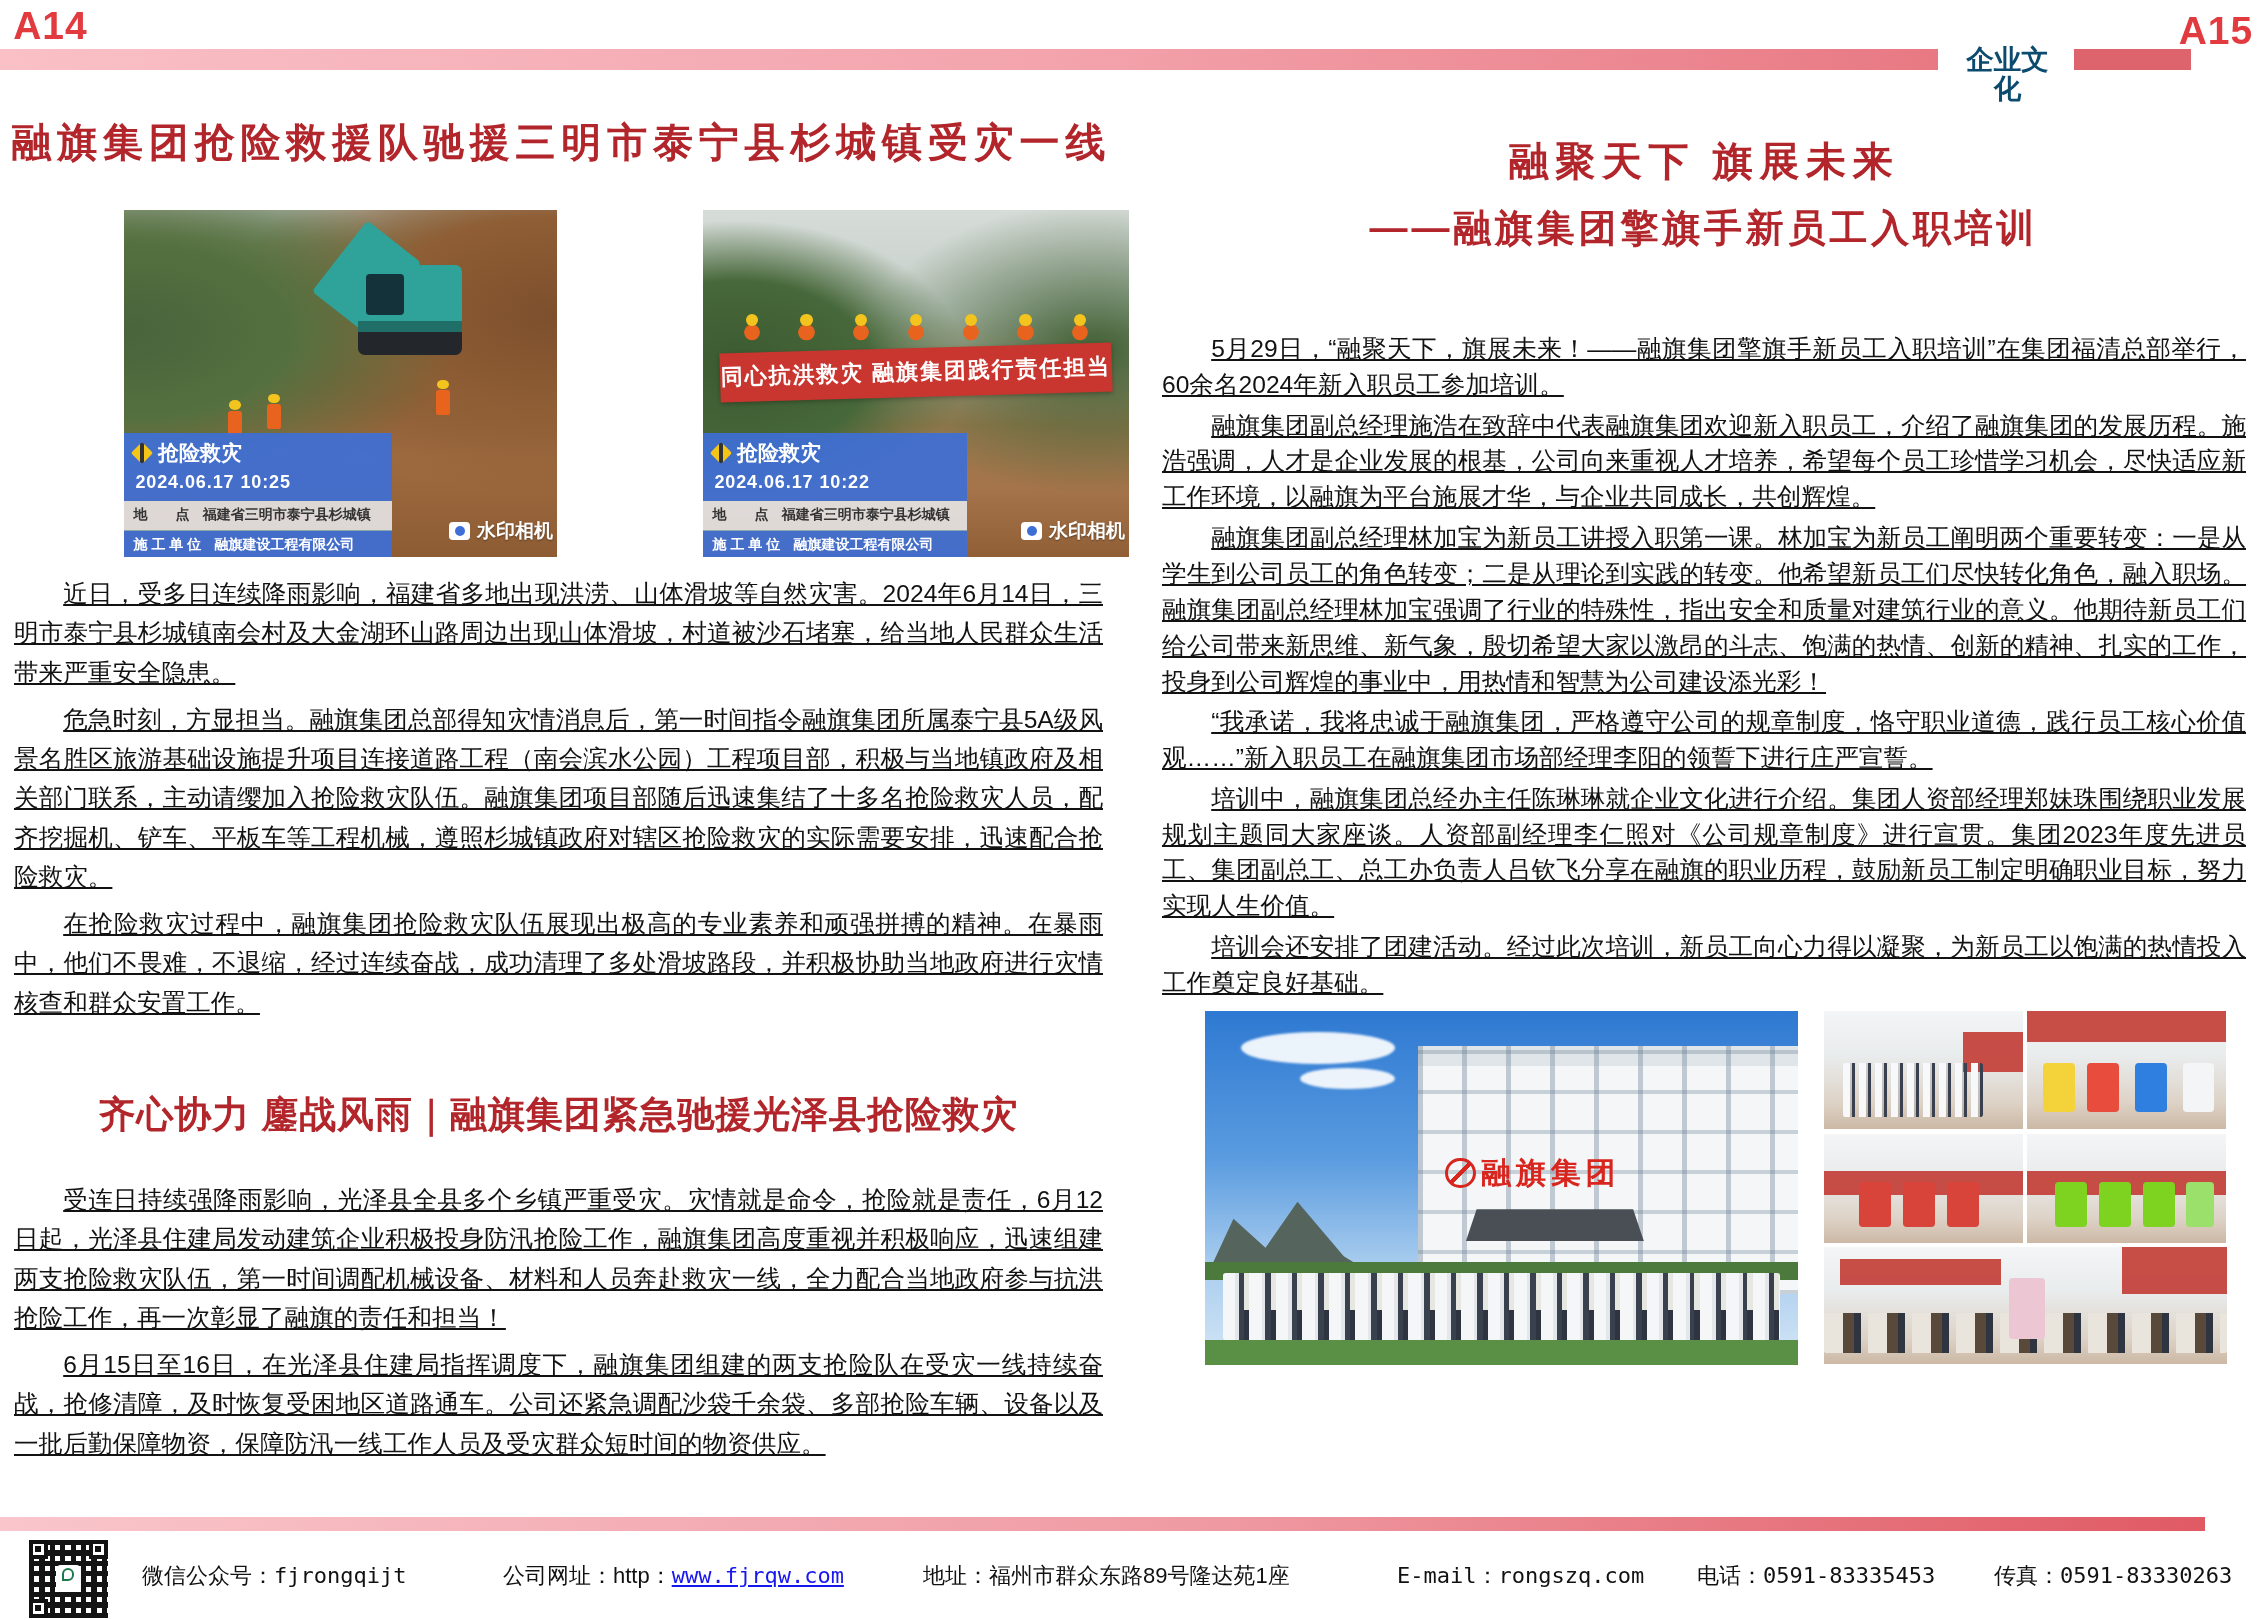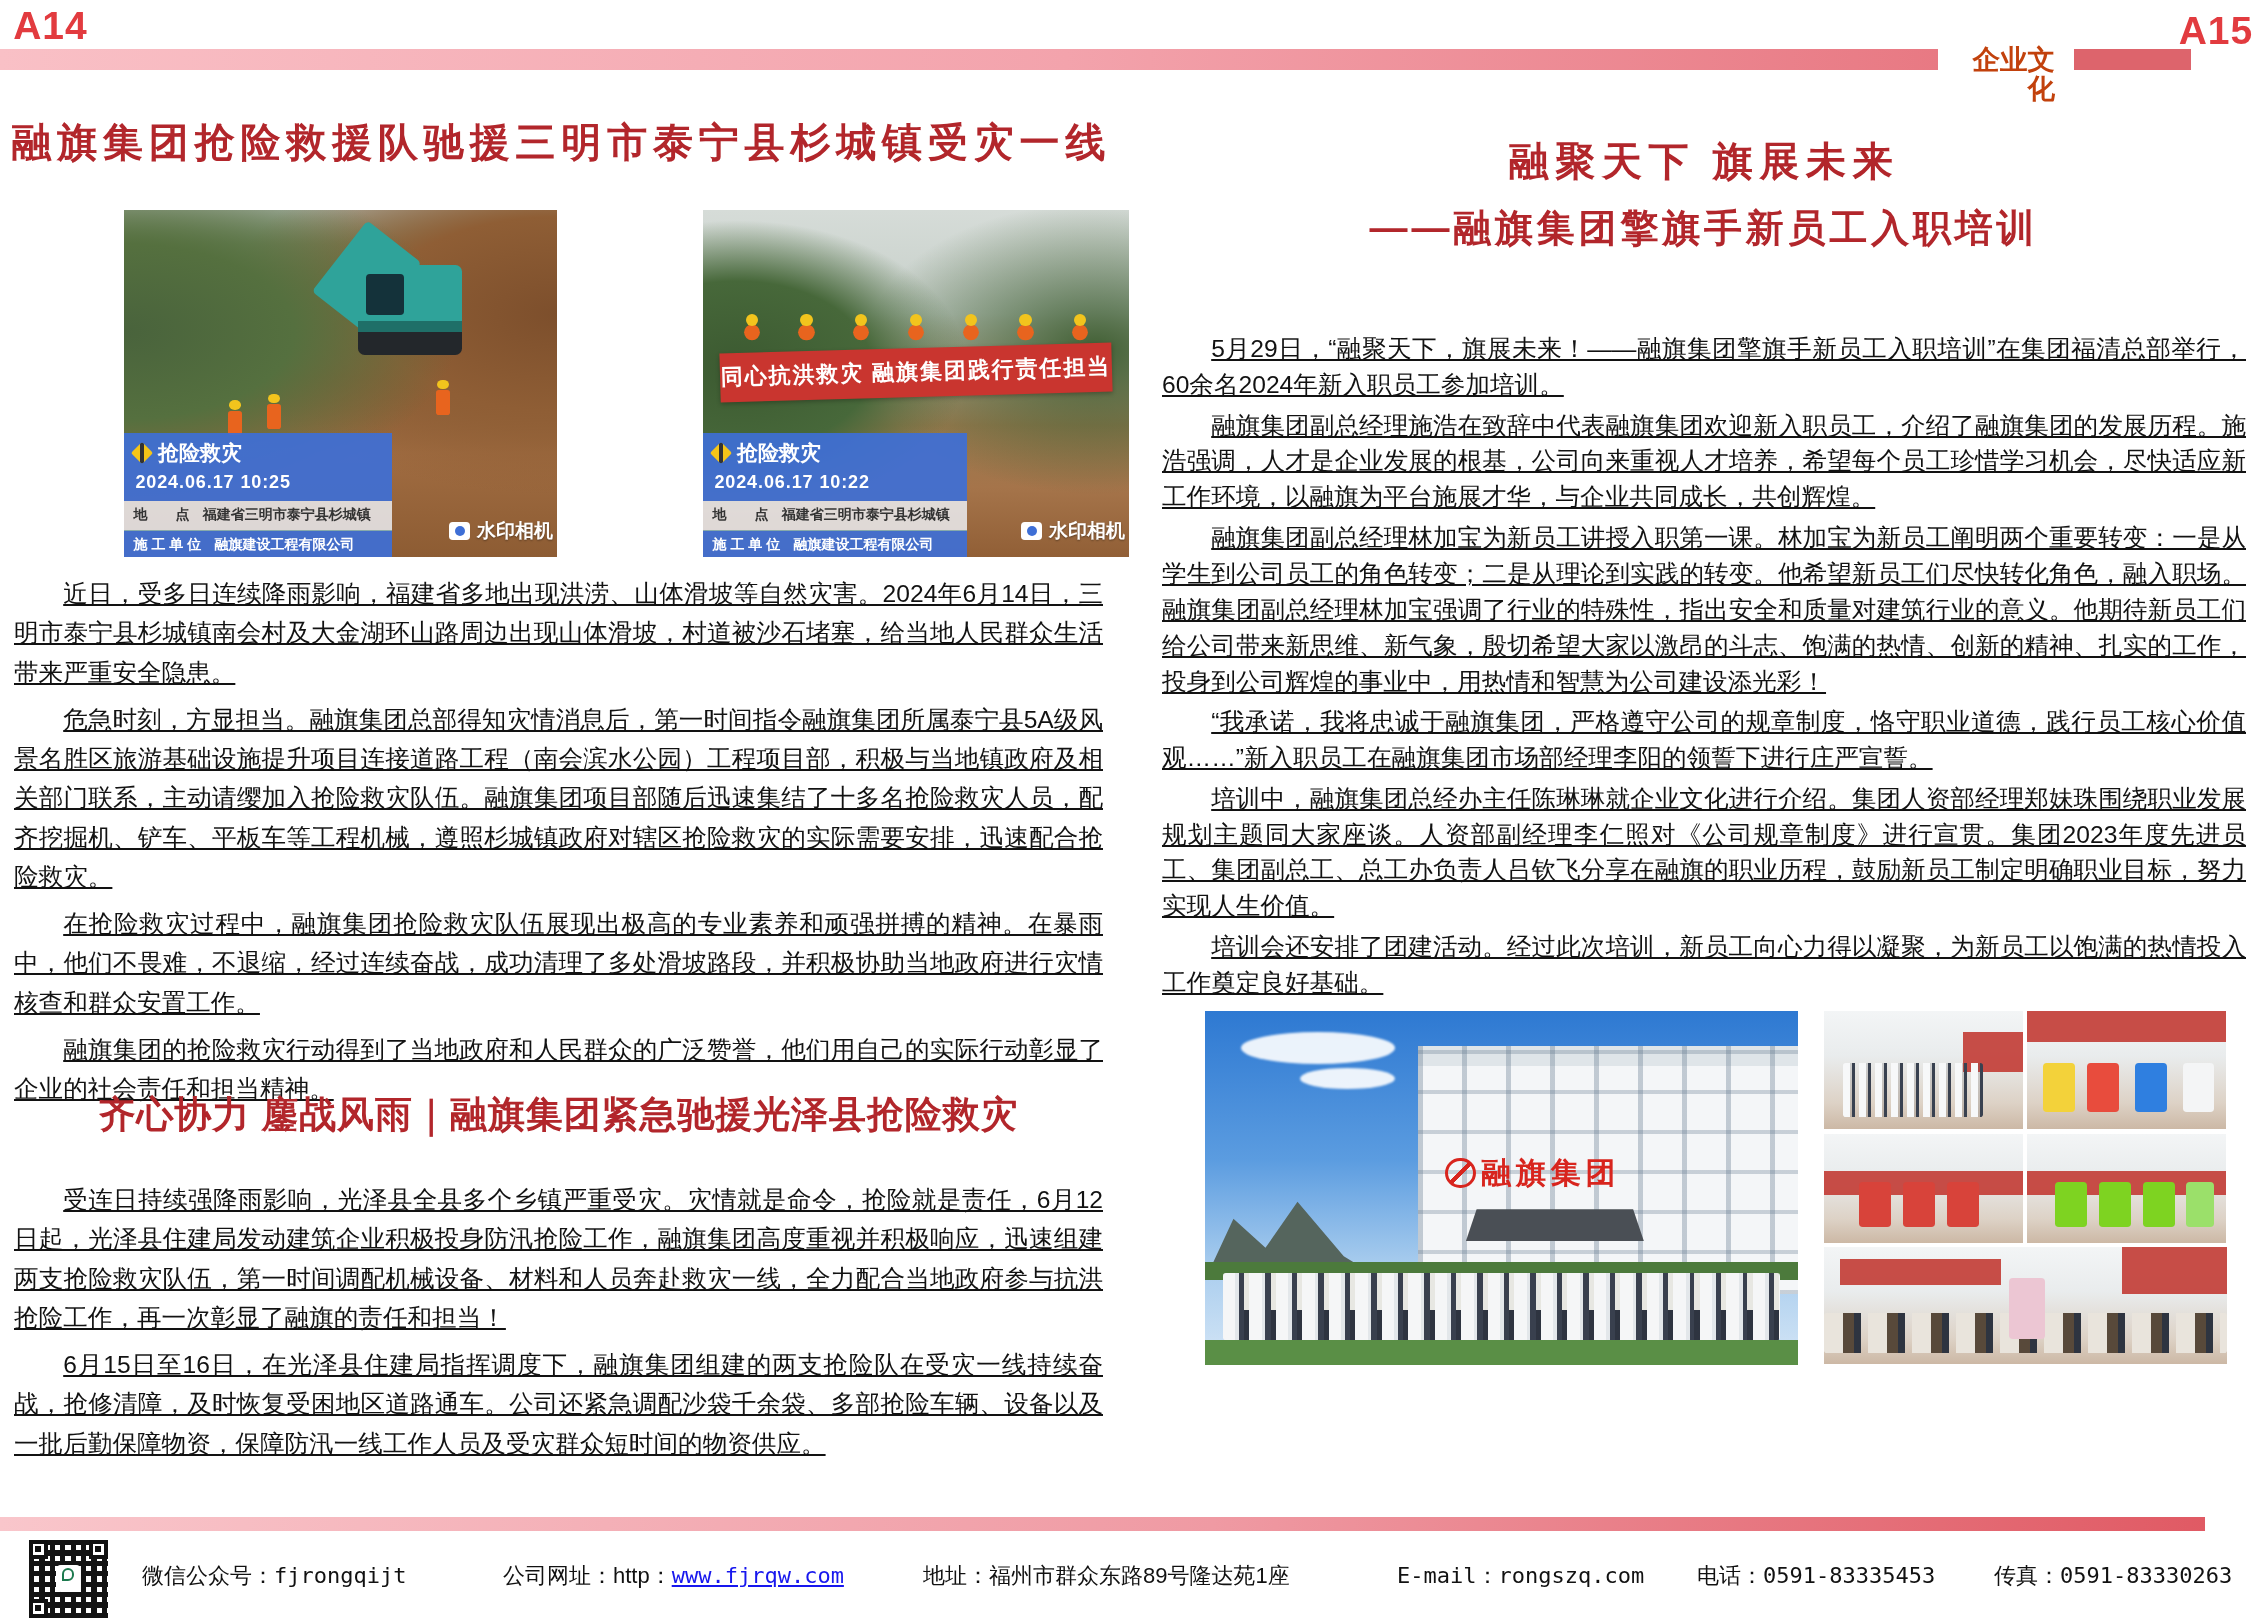--- a/index.html
+++ b/index.html
@@ -6,21 +6,21 @@
   body{font-family:"Liberation Sans",sans-serif;}
   .sheet{position:relative;width:2261px;height:1620px;background:#ffffff;overflow:hidden;padding-left:8px;}
 
   
   .pagenum{position:absolute;font-size:39px;font-weight:800;color:#e23b3f;letter-spacing:0.9px;}
   .pagenum.left{left:13.3px;top:3.8px;}
   .pagenum.right{right:16px;top:9px;}
   .topbar{position:absolute;left:0;top:49px;width:1938px;height:21px;
           background:linear-gradient(90deg,#f9c0c6 0%,#f3a3ac 55%,#e87983 100%);}
   .section-label{position:absolute;left:1960px;top:45px;width:95px;height:29px;
-          font-size:27.5px;font-weight:700;color:#c2410c;text-align:right;line-height:29px;}
+          font-size:27.5px;font-weight:700;color:#0c4a6e;text-align:center;line-height:29px;}
   .topbar-end{position:absolute;left:2074px;top:49px;width:117px;height:21px;background:#dd646c;}
 
   
   .headline{position:absolute;margin:0;color:#b2262b;font-weight:800;}
   .h-left-main{left:11.4px;top:115px;width:1094px;font-size:40px;text-align:justify;text-align-last:justify;}
   .h-left-sub{left:14px;top:1090px;width:1089px;font-size:37px;text-align:center;letter-spacing:0.9px;}
   .h-right-1{left:1162px;top:134px;width:1084px;font-size:40px;text-align:center;letter-spacing:6.6px;}
   .h-right-2{left:1162px;top:203px;width:1084px;font-size:38px;text-align:center;letter-spacing:3.8px;}
 
   .body-block{position:absolute;color:#121212;}
@@ -193,21 +193,20 @@
         <span class="cam-icon"></span>
         <span>水印相机</span>
       </div>
     </figure>
   </div>
 
   <div class="body-block b1">
     <p>近日，受多日连续降雨影响，福建省多地出现洪涝、山体滑坡等自然灾害。2024年6月14日，三明市泰宁县杉城镇南会村及大金湖环山路周边出现山体滑坡，村道被沙石堵塞，给当地人民群众生活带来严重安全隐患。</p>
     <p>危急时刻，方显担当。融旗集团总部得知灾情消息后，第一时间指令融旗集团所属泰宁县5A级风景名胜区旅游基础设施提升项目连接道路工程（南会滨水公园）工程项目部，积极与当地镇政府及相关部门联系，主动请缨加入抢险救灾队伍。融旗集团项目部随后迅速集结了十多名抢险救灾人员，配齐挖掘机、铲车、平板车等工程机械，遵照杉城镇政府对辖区抢险救灾的实际需要安排，迅速配合抢险救灾。</p>
     <p>在抢险救灾过程中，融旗集团抢险救灾队伍展现出极高的专业素养和顽强拼搏的精神。在暴雨中，他们不畏难，不退缩，经过连续奋战，成功清理了多处滑坡路段，并积极协助当地政府进行灾情核查和群众安置工作。</p>
-    <p>融旗集团的抢险救灾行动得到了当地政府和人民群众的广泛赞誉，他们用自己的实际行动彰显了企业的社会责任和担当精神。</p>
   </div>
 
   <h2 class="headline h-left-sub">齐心协力 鏖战风雨｜融旗集团紧急驰援光泽县抢险救灾</h2>
 
   <div class="body-block b2">
     <p>受连日持续强降雨影响，光泽县全县多个乡镇严重受灾。灾情就是命令，抢险就是责任，6月12日起，光泽县住建局发动建筑企业积极投身防汛抢险工作，融旗集团高度重视并积极响应，迅速组建两支抢险救灾队伍，第一时间调配机械设备、材料和人员奔赴救灾一线，全力配合当地政府参与抗洪抢险工作，再一次彰显了融旗的责任和担当！</p>
     <p>6月15日至16日，在光泽县住建局指挥调度下，融旗集团组建的两支抢险队在受灾一线持续奋战，抢修清障，及时恢复受困地区道路通车。公司还紧急调配沙袋千余袋、多部抢险车辆、设备以及一批后勤保障物资，保障防汛一线工作人员及受灾群众短时间的物资供应。</p>
   </div>
 
   <h1 class="headline h-right-1">融聚天下 旗展未来</h1>

